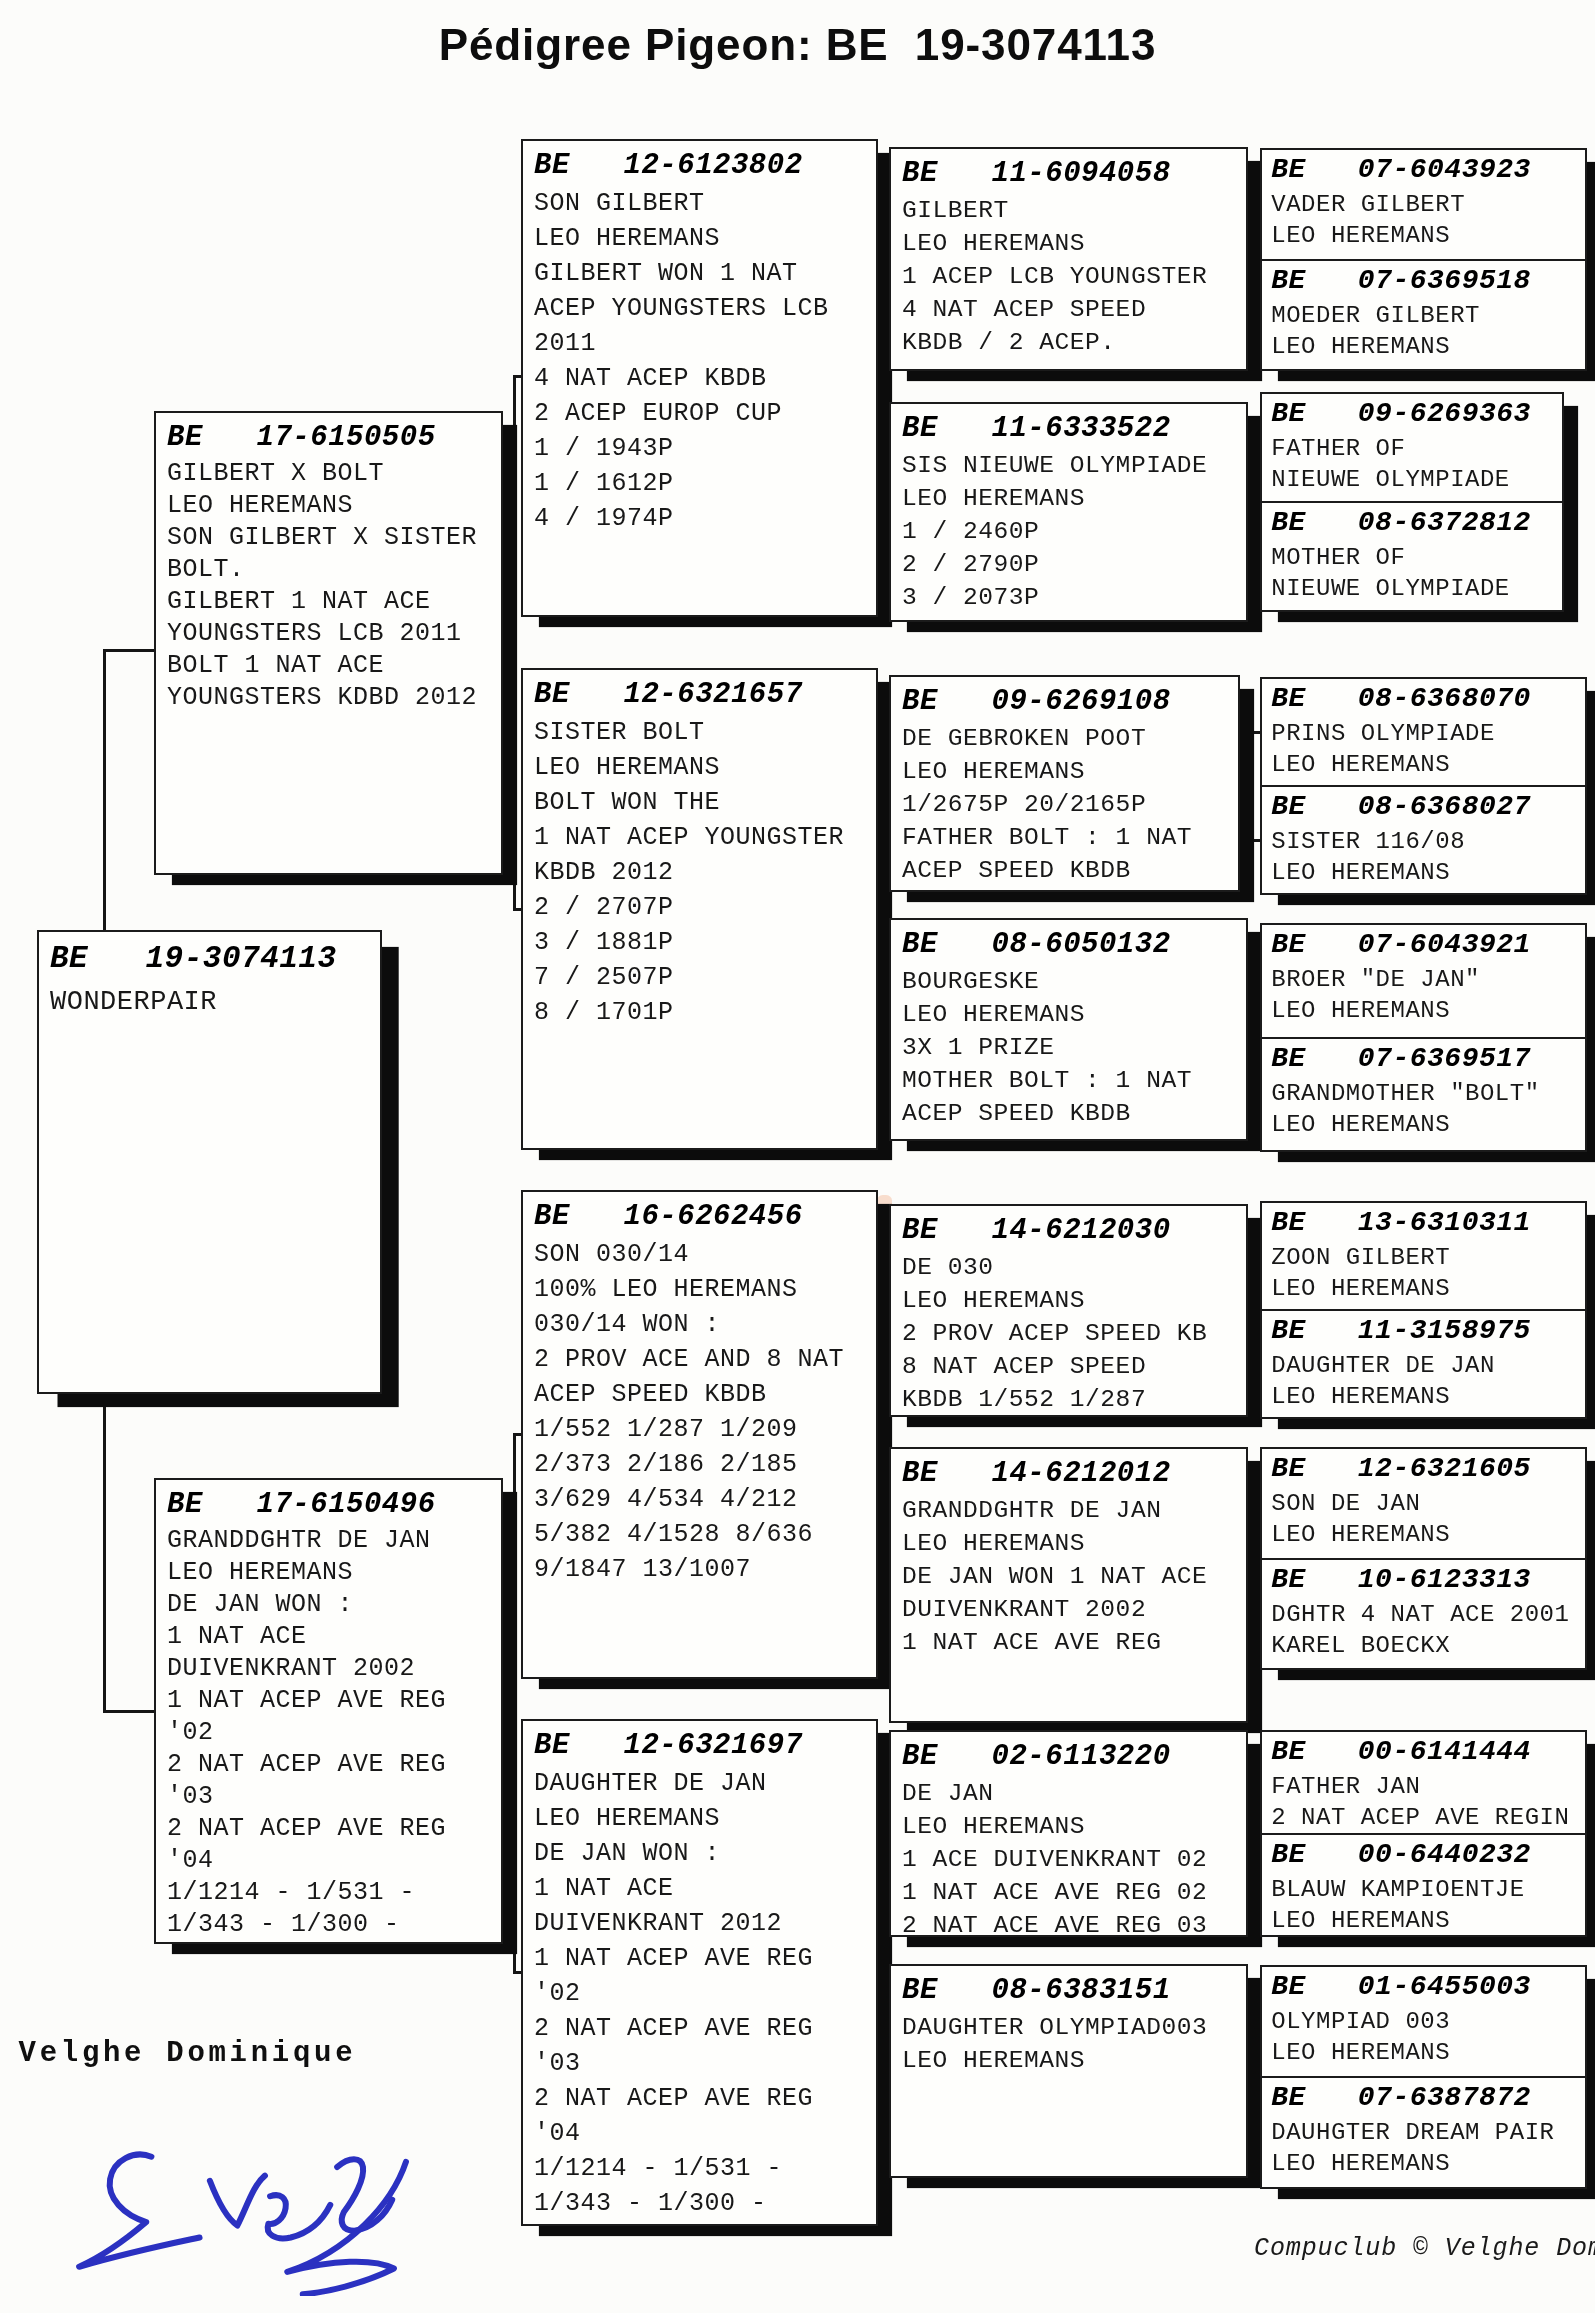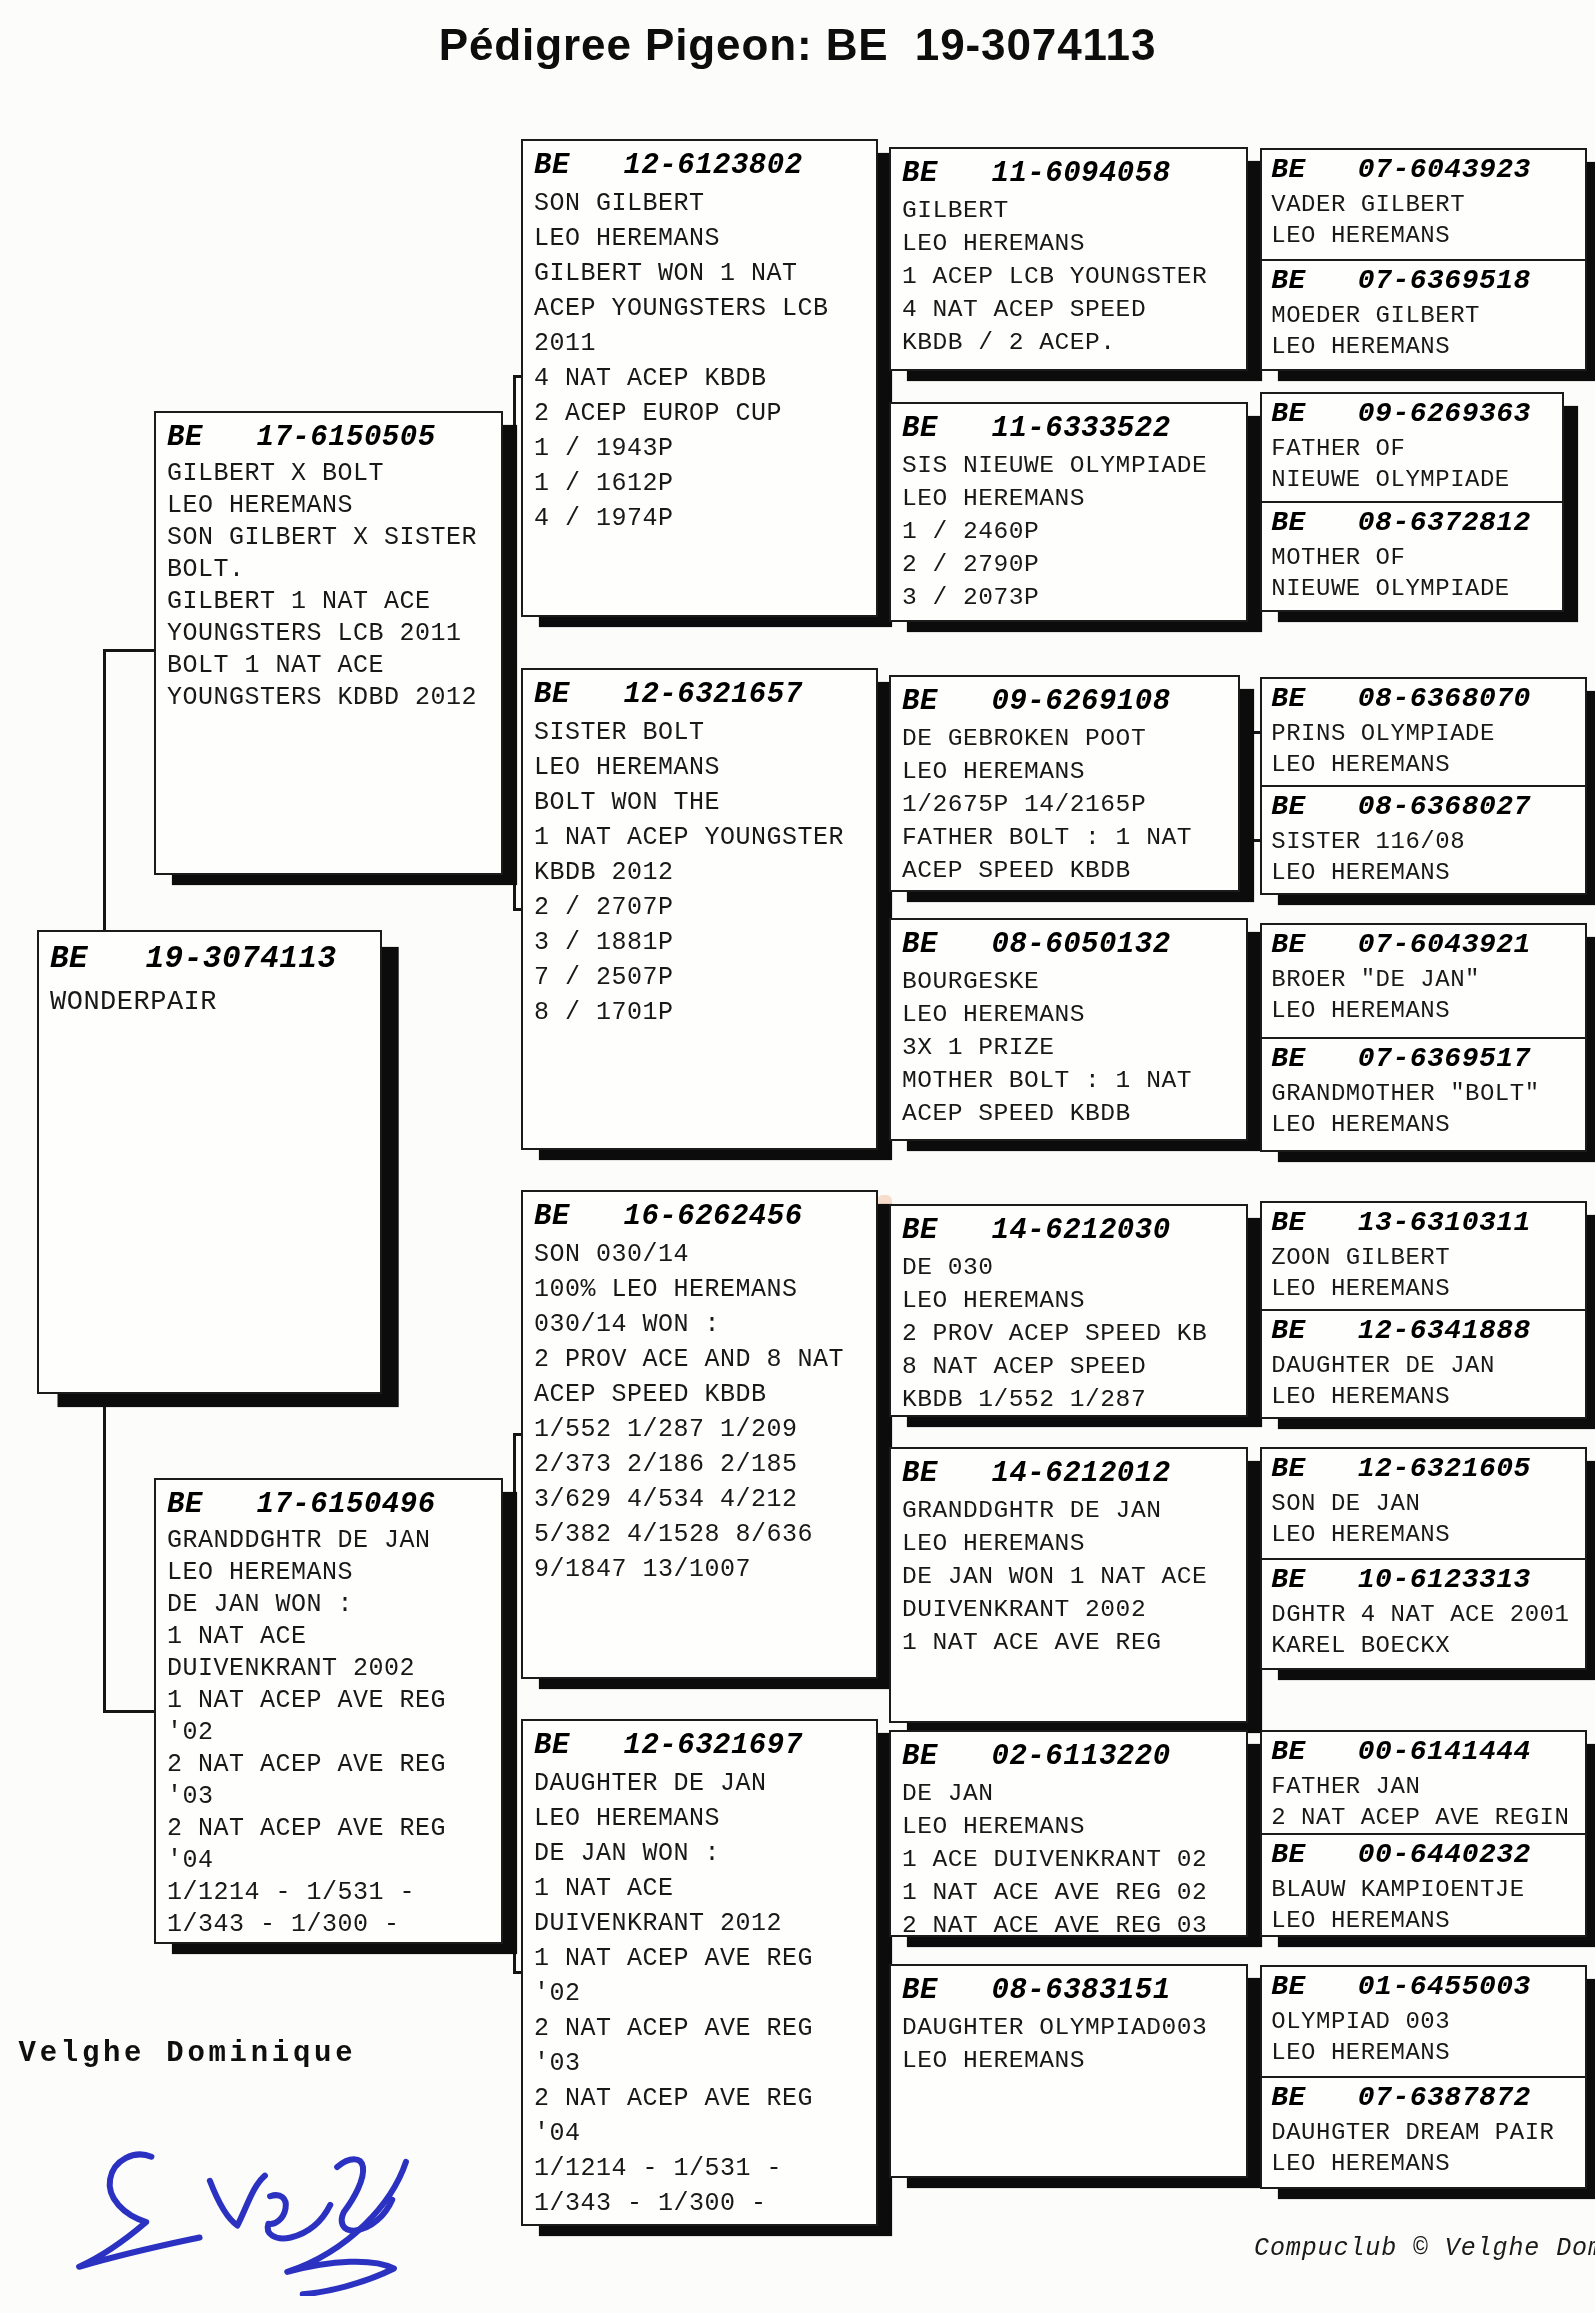--- a/index.html
+++ b/index.html
@@ -235,21 +235,21 @@
     <div class="body">SIS NIEUWE OLYMPIADE
 LEO HEREMANS
 1 / 2460P
 2 / 2790P
 3 / 2073P</div>
   </div>
   <div class="box g4" style="left:889px;top:675px;width:351px;height:217px">
     <div class="ring">BE   09-6269108</div>
     <div class="body">DE GEBROKEN POOT
 LEO HEREMANS
-1/2675P 14/2165P
+1/2675P 20/2165P
 FATHER BOLT : 1 NAT
 ACEP SPEED KBDB</div>
   </div>
   <div class="box g4" style="left:889px;top:918px;width:359px;height:223px">
     <div class="ring">BE   08-6050132</div>
     <div class="body">BOURGESKE
 LEO HEREMANS
 3X 1 PRIZE
 MOTHER BOLT : 1 NAT
 ACEP SPEED KBDB</div>
@@ -332,21 +332,21 @@
 LEO HEREMANS</div>
     </div>
   </div>
   <div class="box g5pair" style="left:1260px;top:1201px;width:327px;height:218px">
     <div class="g5cell">
       <div class="ring">BE   13-6310311</div>
       <div class="body">ZOON GILBERT
 LEO HEREMANS</div>
     </div>
     <div class="g5cell">
-      <div class="ring">BE   12-6341888</div>
+      <div class="ring">BE   11-3158975</div>
       <div class="body">DAUGHTER DE JAN
 LEO HEREMANS</div>
     </div>
   </div>
   <div class="box g5pair" style="left:1260px;top:1447px;width:327px;height:223px">
     <div class="g5cell">
       <div class="ring">BE   12-6321605</div>
       <div class="body">SON DE JAN
 LEO HEREMANS</div>
     </div>

